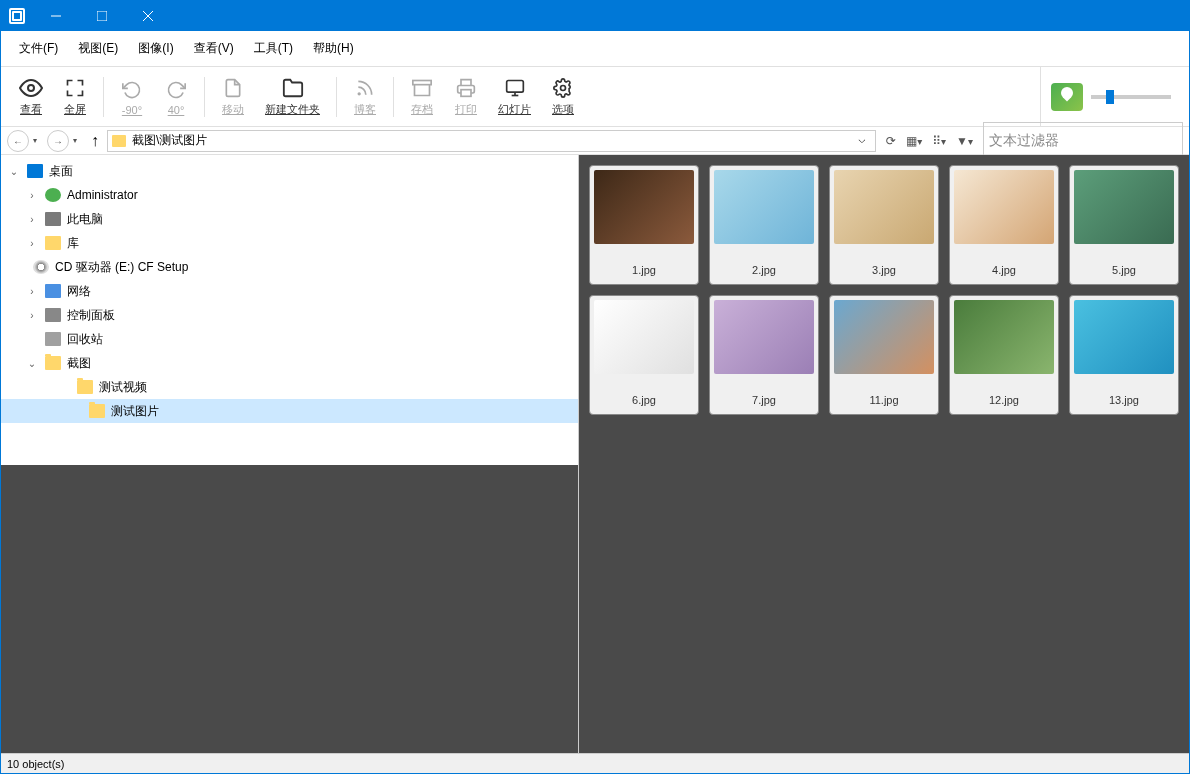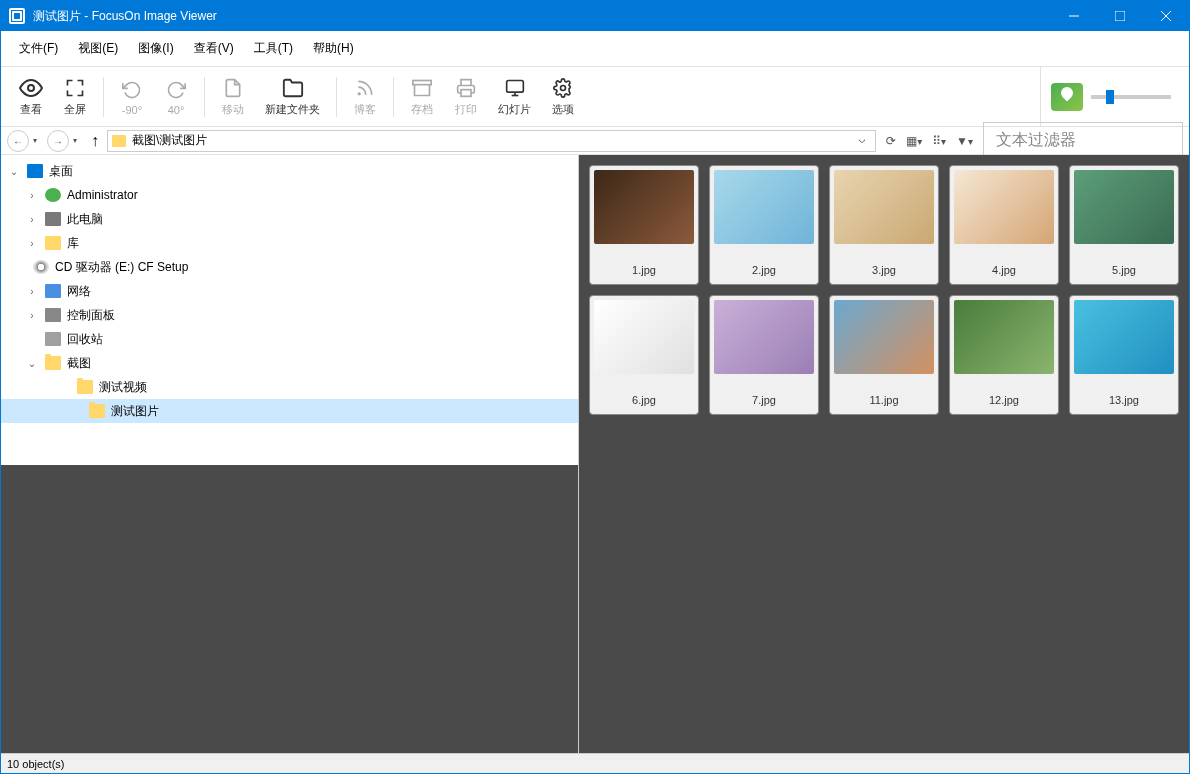--- a/index.html
+++ b/index.html
@@ -13,41 +13,41 @@
 .titlebar .win-btns { display: flex; }
 .titlebar .win-btn { width: 46px; height: 30px; display: flex; align-items: center; justify-content: center; cursor: pointer; }
 .titlebar .win-btn svg { width: 10px; height: 10px; stroke: #fff; stroke-width: 1; fill: none; }
 
 
 .menubar { height: 36px; background: #fff; border-bottom: 1px solid #e0e0e0; display: flex; align-items: center; padding: 0 8px; font-size: 12px; }
 .menubar .menu-item { padding: 3px 10px; cursor: pointer; }
 
 
 .toolbar { height: 60px; background: #fff; border-bottom: 1px solid #e0e0e0; display: flex; align-items: center; padding: 0 8px; }
-.tool-btn { display: flex; flex-direction: column; align-items: center; justify-content: center; padding: 4px 8px; margin: 0 2px; cursor: pointer; font-size: 11px; color: #333; height: 52px; min-width: 36px; }
+.tool-btn { display: flex; flex-direction: column; align-items: center; justify-content: center; padding: 4px 8px; margin: 0 2px; cursor: pointer; font-size: 11px; color: #333; height: 52px; min-width: 36px; text-decoration: underline; }
 .tool-btn.disabled { color: #aaa; justify-content: center; }
 .tool-btn .tool-icon { width: 24px; height: 24px; margin-bottom: 2px; display: flex; align-items: center; justify-content: center; }
 .tool-sep { width: 1px; height: 40px; background: #e0e0e0; margin: 0 6px; }
 .toolbar-right { margin-left: auto; border-left: 1px solid #e0e0e0; height: 100%; display: flex; align-items: center; padding: 0 10px; gap: 8px; }
 .flower-icon { width: 32px; height: 28px; background: linear-gradient(135deg, #4caf50, #8bc34a); border-radius: 4px; position: relative; }
 .flower-icon::before { content: ''; position: absolute; top: 4px; left: 10px; width: 12px; height: 12px; background: #fff; border-radius: 50% 50% 0 50%; transform: rotate(45deg); }
 .slider { width: 80px; height: 4px; background: #ccc; position: relative; }
 .slider-thumb { position: absolute; left: 15px; top: -5px; width: 8px; height: 14px; background: #0078d7; }
 
 
 .addressbar { height: 28px; background: #fff; border-bottom: 1px solid #e0e0e0; display: flex; align-items: center; padding: 2px 6px; gap: 4px; }
 .nav-btn { width: 22px; height: 22px; border: 1px solid #ccc; border-radius: 11px; display: flex; align-items: center; justify-content: center; cursor: pointer; font-size: 10px; color: #555; }
 .nav-dropdown { width: 10px; font-size: 8px; color: #555; }
 .nav-up { width: 16px; height: 16px; display:flex; align-items:center; justify-content:center; cursor:pointer; }
 .path-input { flex: 1; height: 22px; border: 1px solid #ccc; display: flex; align-items: center; padding: 0 4px; font-size: 12px; }
 .path-input .folder-mini { width: 14px; height: 12px; background: #ffd76b; margin-right: 6px; border-radius: 1px; }
 .addr-dropdown { width: 18px; text-align: center; font-size: 9px; }
 .addr-tools { display: flex; gap: 6px; align-items: center; padding: 0 4px; font-size: 12px; color: #555; }
 .addr-tool { cursor: pointer; padding: 2px; }
-.filter-input { width: 200px; height: 38px; border: 1px solid #ccc; padding: 0 12px; font-size: 16px; color: #888; display:flex; align-items:center; }
+.filter-input { width: 200px; height: 38px; border: 1px solid #ccc; padding: 0 5px; font-size: 14px; color: #888; display:flex; align-items:center; }
 
 
 .main { flex: 1; display: flex; overflow: hidden; }
 .sidebar { width: 578px; display: flex; flex-direction: column; border-right: 1px solid #ccc; }
 .tree-panel { height: 310px; background: #fff; overflow: auto; font-size: 12px; padding: 4px 0; }
 .tree-row { display: flex; align-items: center; height: 24px; padding-left: 6px; cursor: pointer; }
 .tree-row.selected { background: #cce8ff; }
 .tree-chevron { width: 14px; font-size: 10px; color: #666; text-align: center; }
 .tree-icon { width: 16px; height: 14px; margin: 0 6px; display: flex; align-items: center; justify-content: center; }
 .icon-desktop { background: #0078d7; border-radius: 1px; }
@@ -80,21 +80,20 @@
 .gr-10 { background: linear-gradient(135deg, #4ac0e0, #2090c0); }
 
 
 .statusbar { height: 20px; background: #f0f0f0; border-top: 1px solid #ccc; font-size: 11px; display: flex; align-items: center; padding: 0 6px; }
 </style>
 </head>
 <body>
 
 <div class="titlebar">
   <div class="app-icon"></div>
-  <div class="title">测试图片 - FocusOn Image Viewer</div>
   <div class="win-btns">
     <div class="win-btn">
         <svg viewBox="0 0 10 10">
           <line x1="0" y1="5" x2="10" y2="5"></line>
         </svg>
       </div>
     <div class="win-btn">
         <svg viewBox="0 0 10 10">
           <rect x="0" y="0" width="10" height="10"></rect>
         </svg>

